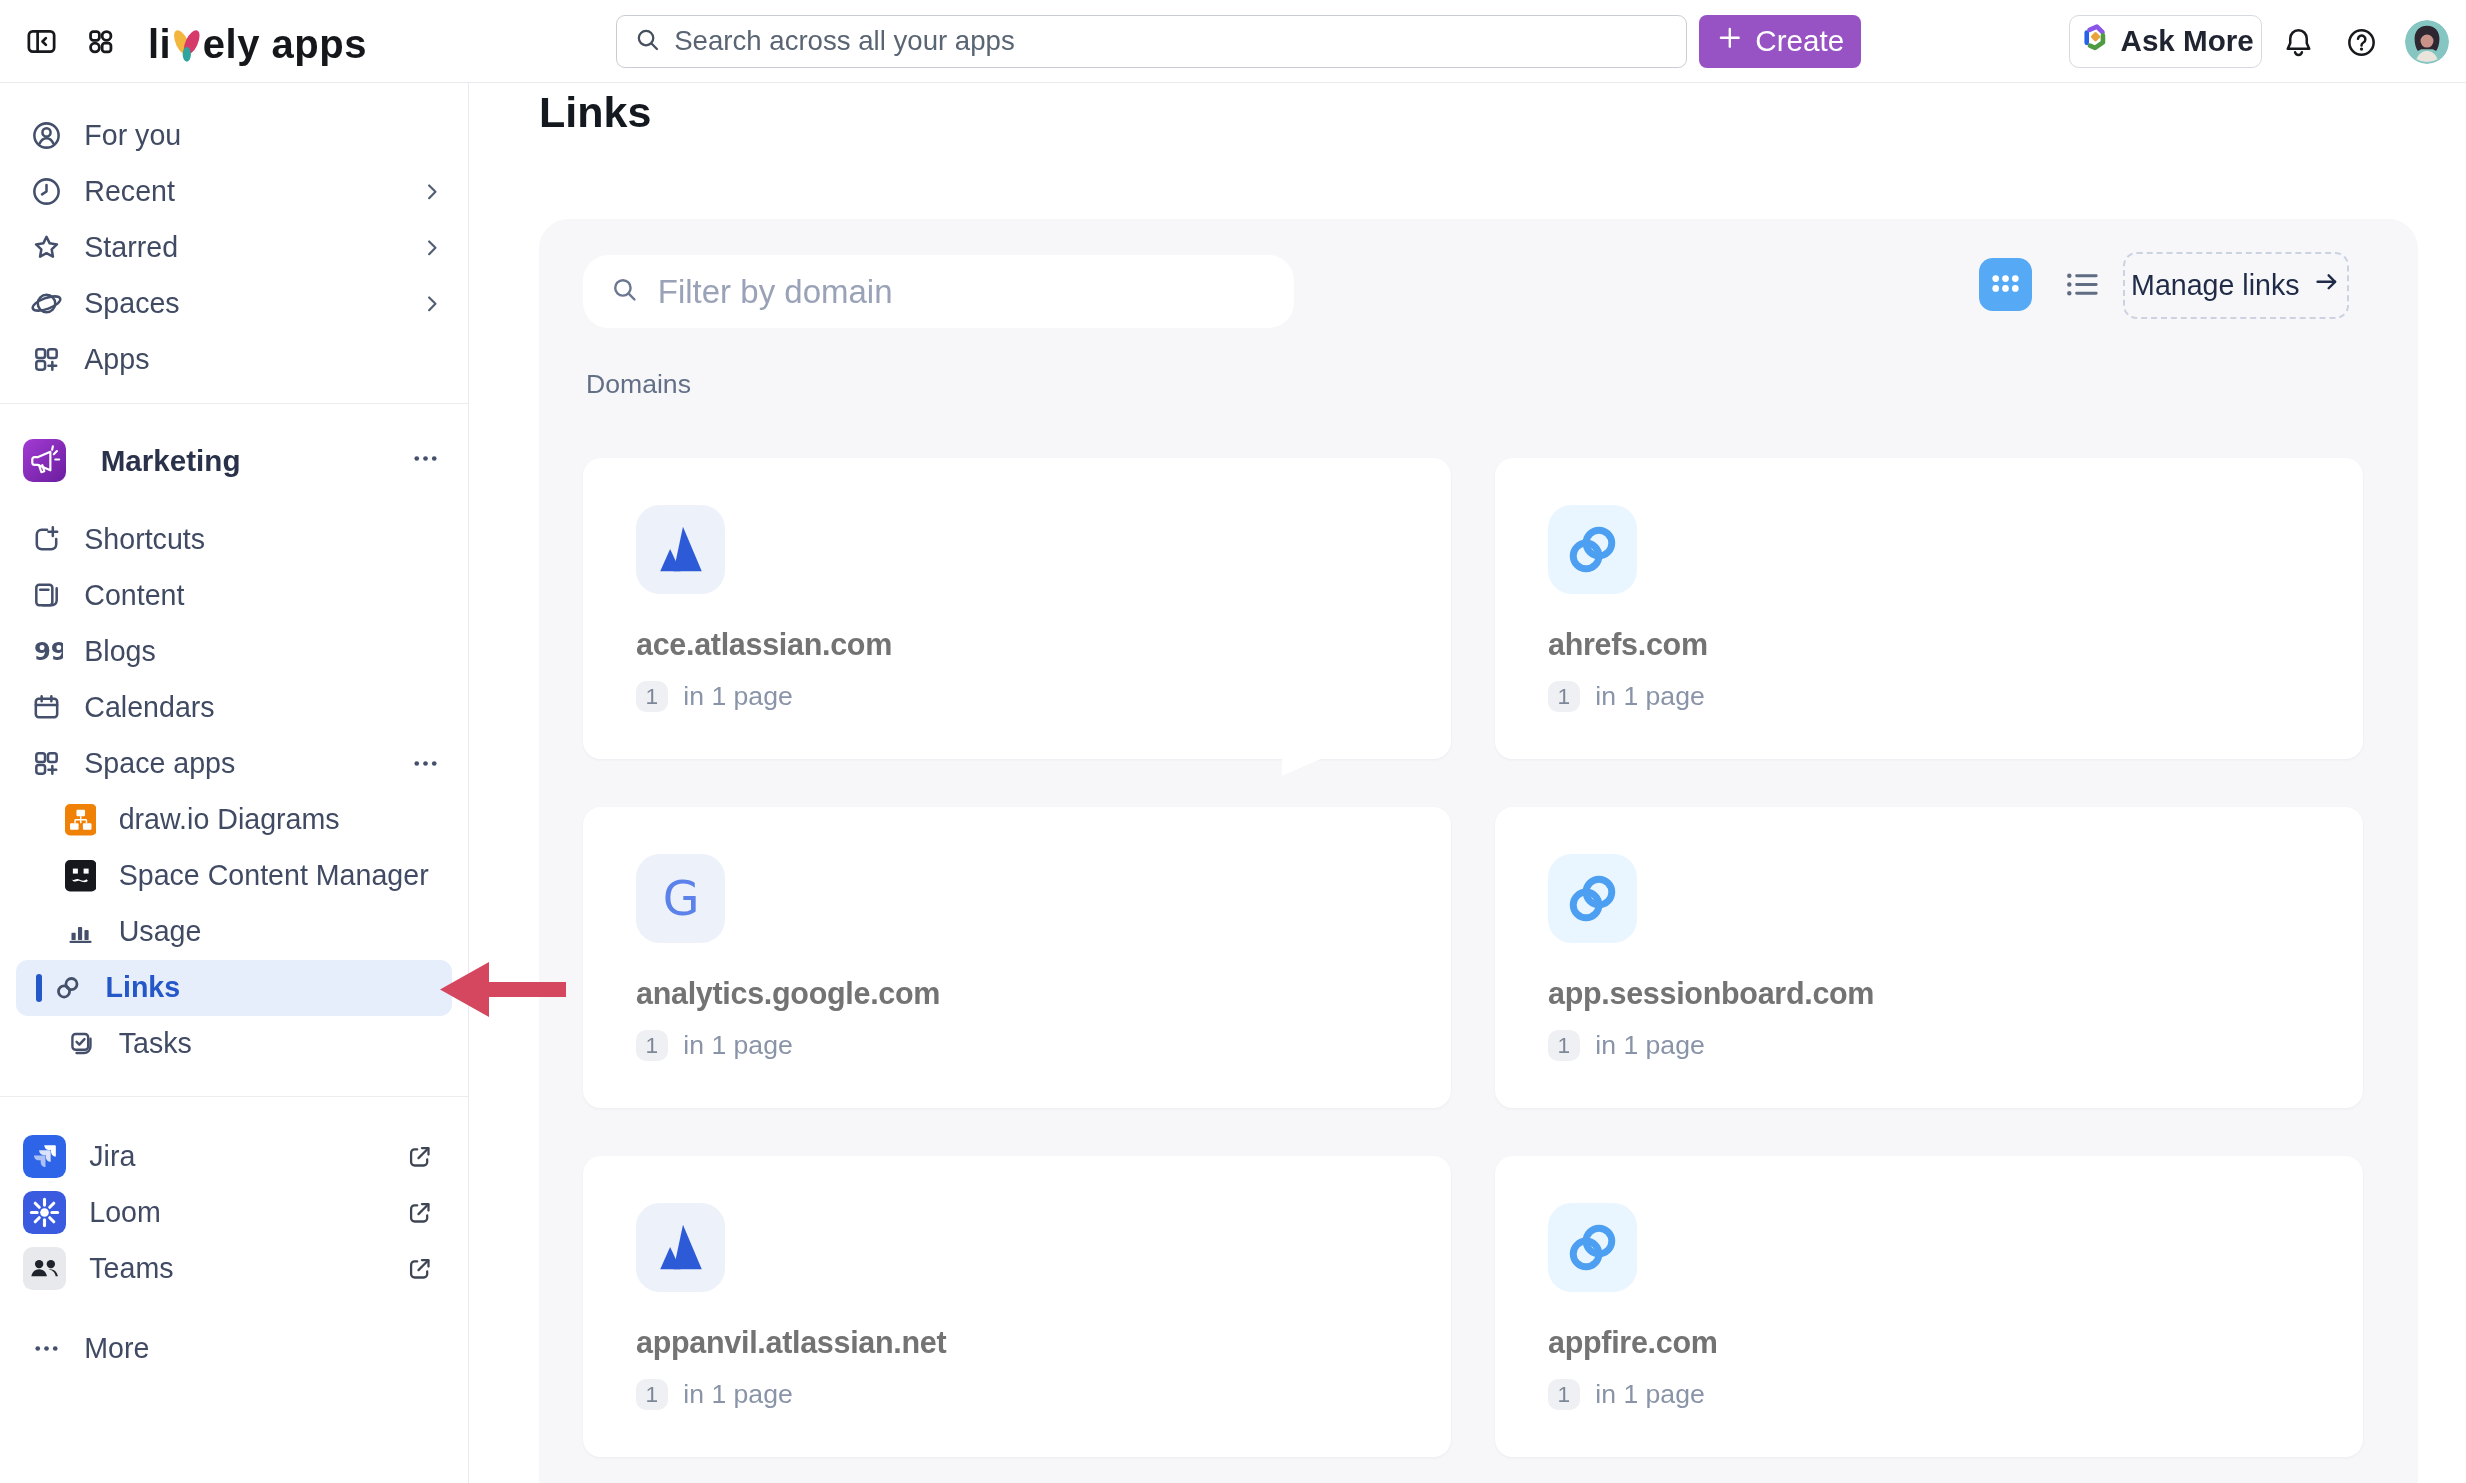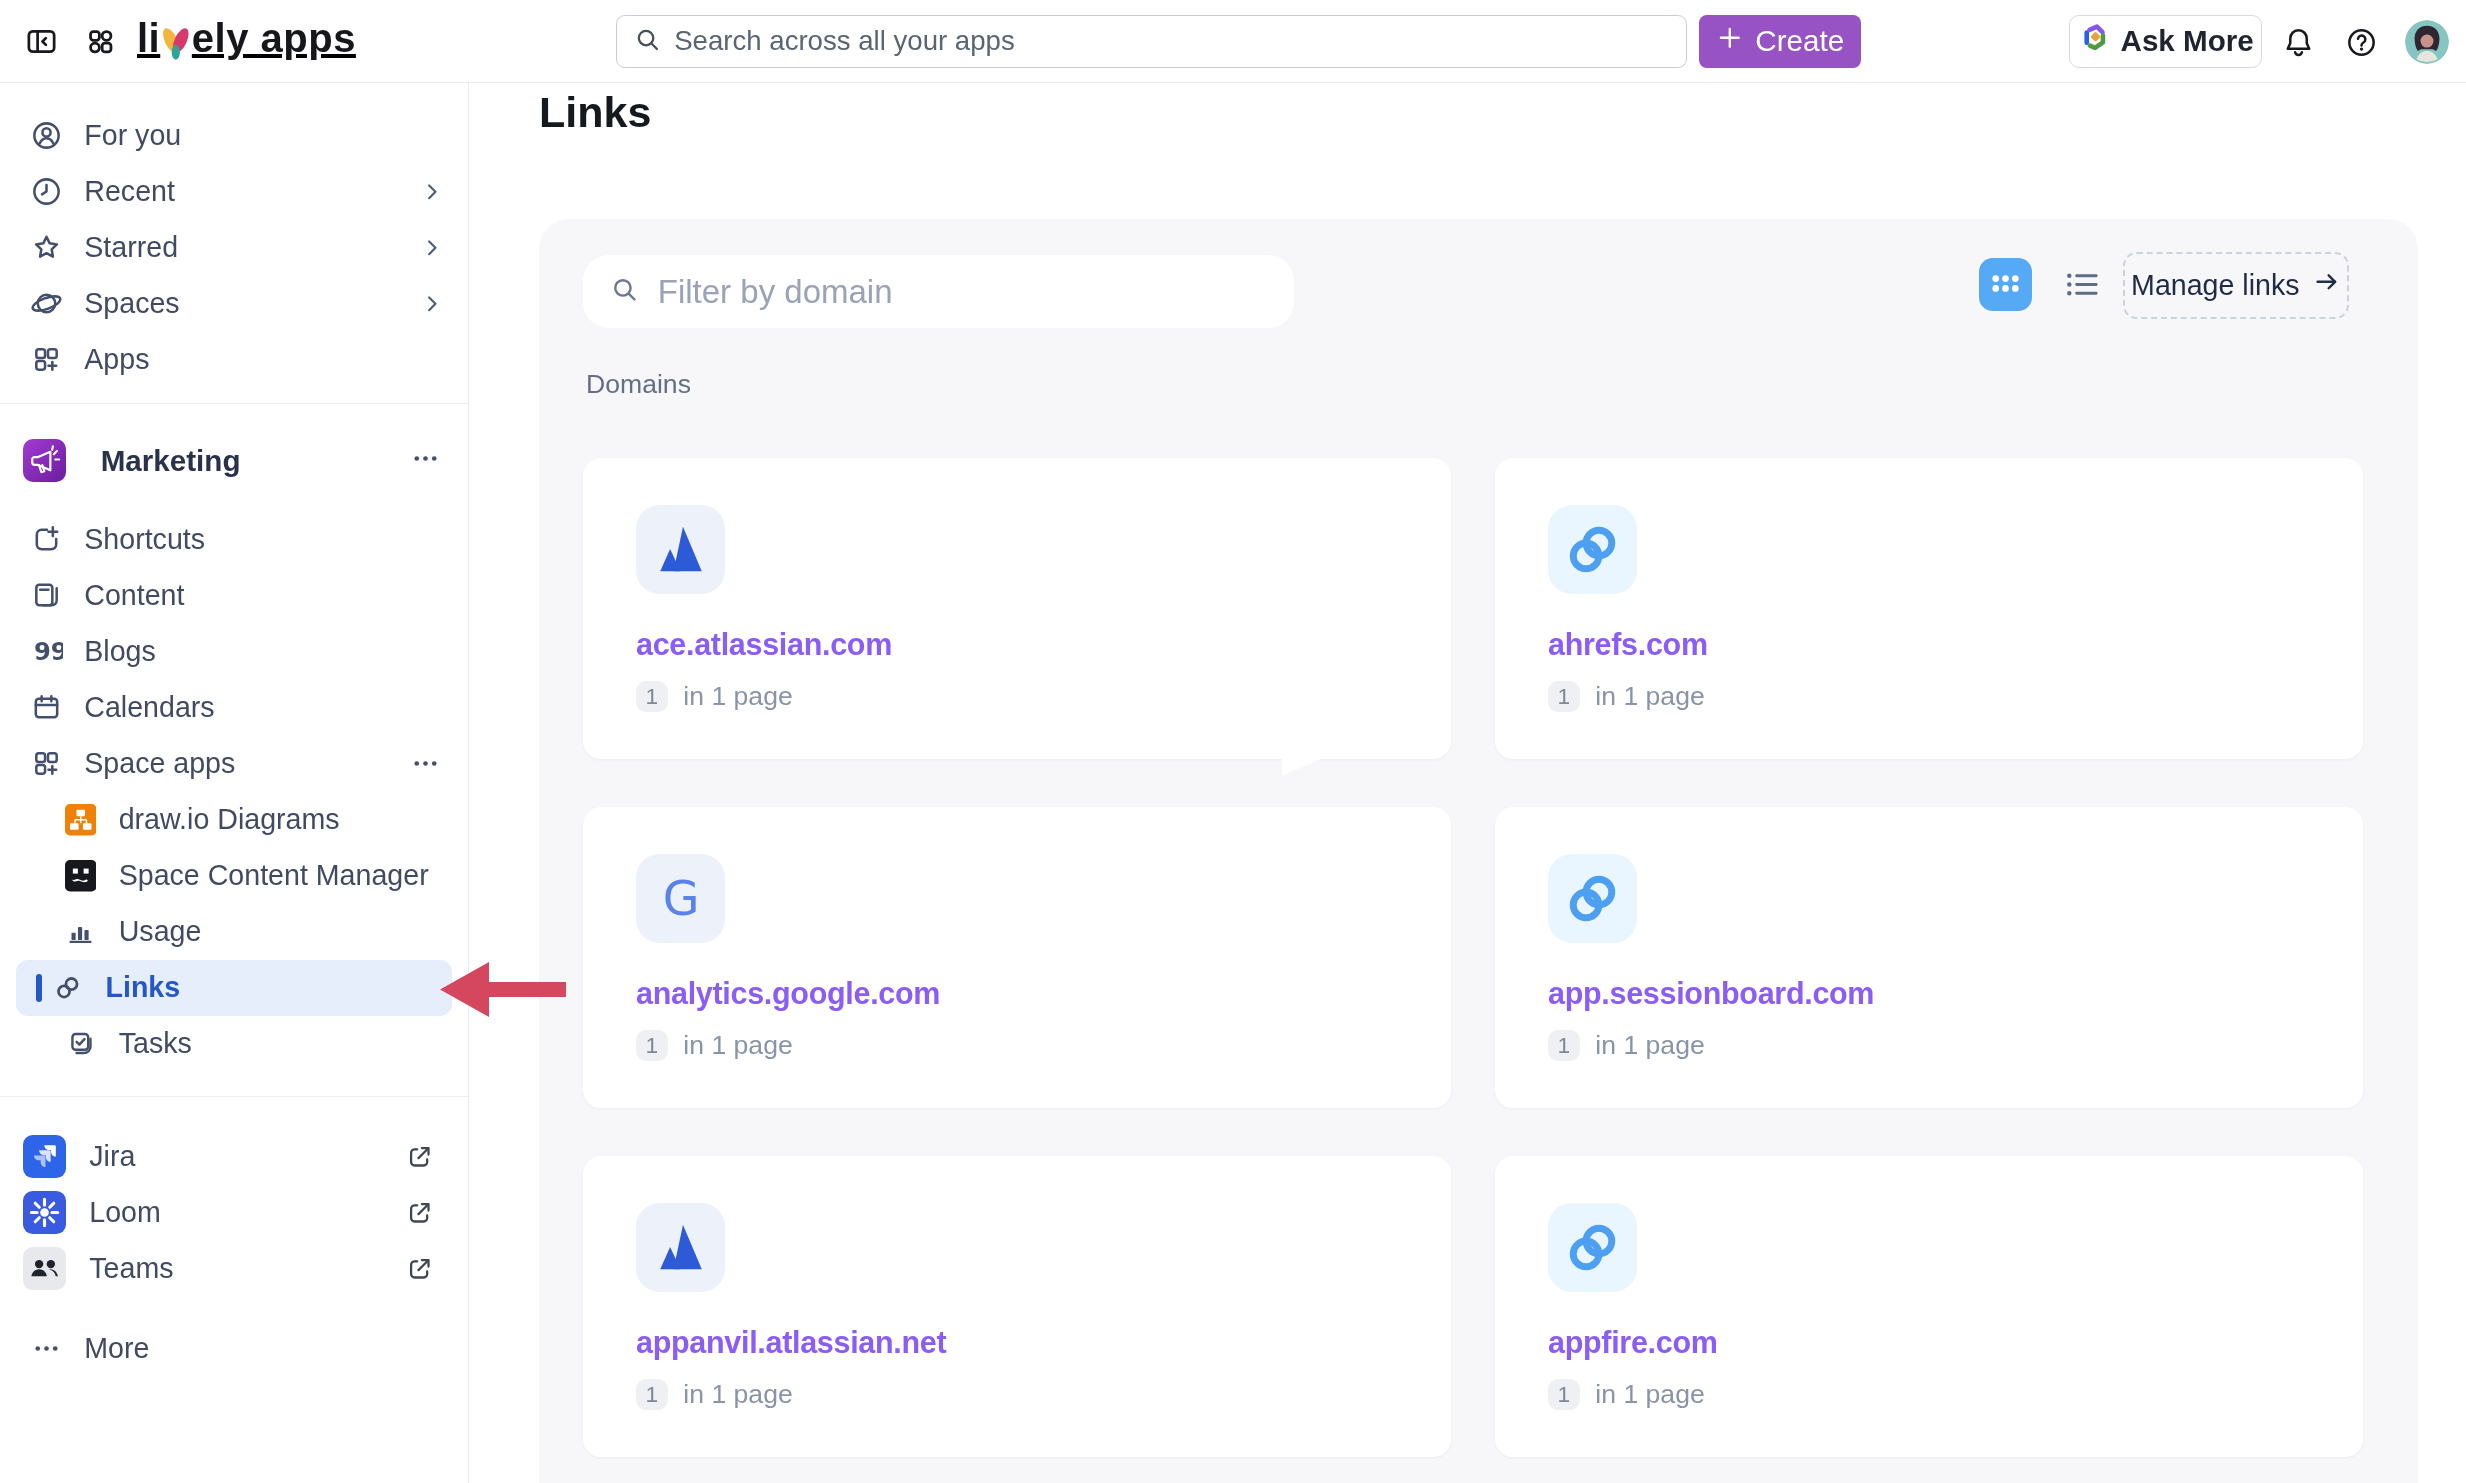--- a/index.html
+++ b/index.html
@@ -4,21 +4,21 @@
 <style>
   * { margin:0; padding:0; box-sizing:border-box; }
   html,body { background:#fff; }
   body { font-family:"Liberation Sans", sans-serif; }
   .page { position:relative; width:2467px; height:1484px; background:#fff; overflow:hidden; }
 
   
   .topbar { position:relative; height:83px; background:#fff; border-bottom:1px solid #E8EAEE; z-index:3; }
   .tb-collapse { position:absolute; left:23.6px; top:23.6px; width:35px; height:35px; cursor:pointer; }
   .tb-grid { position:absolute; left:85px; top:25.6px; width:31.5px; height:31.5px; cursor:pointer; }
-  .tb-logo { position:absolute; left:137px; top:15.8px; height:51px; display:flex; align-items:flex-start;text-decoration:underline; }
+  .tb-logo { position:absolute; left:148px; top:15.8px; height:51px; display:flex; align-items:flex-end; }
   .tb-logo .logo-txt { font-size:40px; font-weight:600; color:#15171B; letter-spacing:0.5px; }
   .tb-logo svg { margin:5.9px 1px 0 1px; }
   .tb-search { position:absolute; left:616px; top:14.8px; width:1071px; height:53px; border:1.5px solid #C9CDD3; border-radius:8.9px; background:#fff; display:flex; align-items:center; padding:0 15.8px; gap:11.8px; }
   .tb-search input { border:none; outline:none; flex:1; font-size:27.6px; color:#2B3340; font-family:inherit; background:transparent; }
   .tb-search input::placeholder { color:#5A6573; }
   .tb-create { position:absolute; left:1699px; top:14.8px; width:162px; height:53px; background:#9752C4; border:none; border-radius:7.9px; color:#fff; font-size:29.6px; font-weight:500; display:flex; align-items:center; justify-content:center; gap:11.8px; cursor:pointer; font-family:inherit; }
   .tb-rovo { position:absolute; left:2069px; top:14.8px; width:193px; height:53px; background:#fff; border:1.5px solid #D6D9DE; border-radius:9.9px; display:flex; align-items:center; justify-content:center; gap:11.8px; font-size:29.6px; font-weight:600; color:#1F2430; cursor:pointer; font-family:inherit; }
   .tb-bell { position:absolute; left:2281px; top:24.6px; width:35px; height:35px; cursor:pointer; }
   .tb-help { position:absolute; left:2344px; top:24.6px; width:35px; height:35px; cursor:pointer; }
   .tb-avatar { position:absolute; left:2405px; top:19.7px; width:44px; height:44px; border-radius:50%; overflow:hidden; cursor:pointer; }
@@ -60,21 +60,21 @@
   .filter input::placeholder { color:#99A2B6; }
   .grid-btn { position:absolute; left:1440px; top:39px; width:53px; height:53px; background:#56A9F5; border:none; border-radius:13.8px; display:flex; align-items:center; justify-content:center; cursor:pointer; }
   .list-btn { position:absolute; left:1521px; top:44px; width:45px; height:45px; background:transparent; border:none; display:flex; align-items:center; justify-content:center; cursor:pointer; }
   .manage-btn { position:absolute; left:1584px; top:33px; width:226px; height:67px; background:transparent; border:2px dashed #CBD2E0; border-radius:13.8px; display:flex; align-items:center; justify-content:center; gap:13.8px; font-size:28.6px; font-weight:500; color:#1F2B47; cursor:pointer; font-family:inherit; }
   .domains-label { position:absolute; left:47px; top:150px; font-size:26.6px; color:#626F86; }
   .cards { position:absolute; left:44px; top:239px; display:grid; grid-template-columns:868px 868px; column-gap:44px; row-gap:48px; }
   .card { position:relative; width:868px; height:301px; background:#fff; border-radius:17.7px; box-shadow:0 1px 3px rgba(23,43,77,.05); cursor:pointer; }
   .tile { position:absolute; left:53px; top:47px; width:89px; height:89px; border-radius:23.6px; display:flex; align-items:center; justify-content:center; }
   .tile.gray { background:#EDF1F9; }
   .tile.blue { background:#EAF6FF; }
-  .card-title { position:absolute; left:53px; top:169px; font-size:30.5px; font-weight:700; color:#8b5cf6; letter-spacing:-0.3px; }
+  .card-title { position:absolute; left:53px; top:169px; font-size:30.5px; font-weight:700; color:#737373; letter-spacing:-0.3px; }
   .card-meta { position:absolute; left:53px; top:223px; display:flex; align-items:center; gap:15.8px; }
   .count-badge { display:inline-flex; align-items:center; justify-content:center; min-width:31.5px; height:30.5px; padding:0 5.9px; border-radius:9.9px; background:#EFF0F3; color:#7E8798; font-size:22.7px; }
   .pages-label { font-size:26.6px; color:#8A94A8; }
   .card-tail { position:absolute; left:699px; top:300px; width:41px; height:17.7px; background:#fff; clip-path:polygon(0 0,100% 0,0 100%); }
 
   
   .annot-arrow { position:absolute; left:440px; top:962px; width:126px; height:55px; z-index:10; pointer-events:none; }
   .annot-arrow .head { position:absolute; left:0; top:0; width:49px; height:55px; background:#D4475F; clip-path:polygon(100% 0,100% 100%,0 50%); }
   .annot-arrow .shaft { position:absolute; left:47px; top:19.7px; width:79px; height:15.8px; background:#D4475F; }
 </style>

